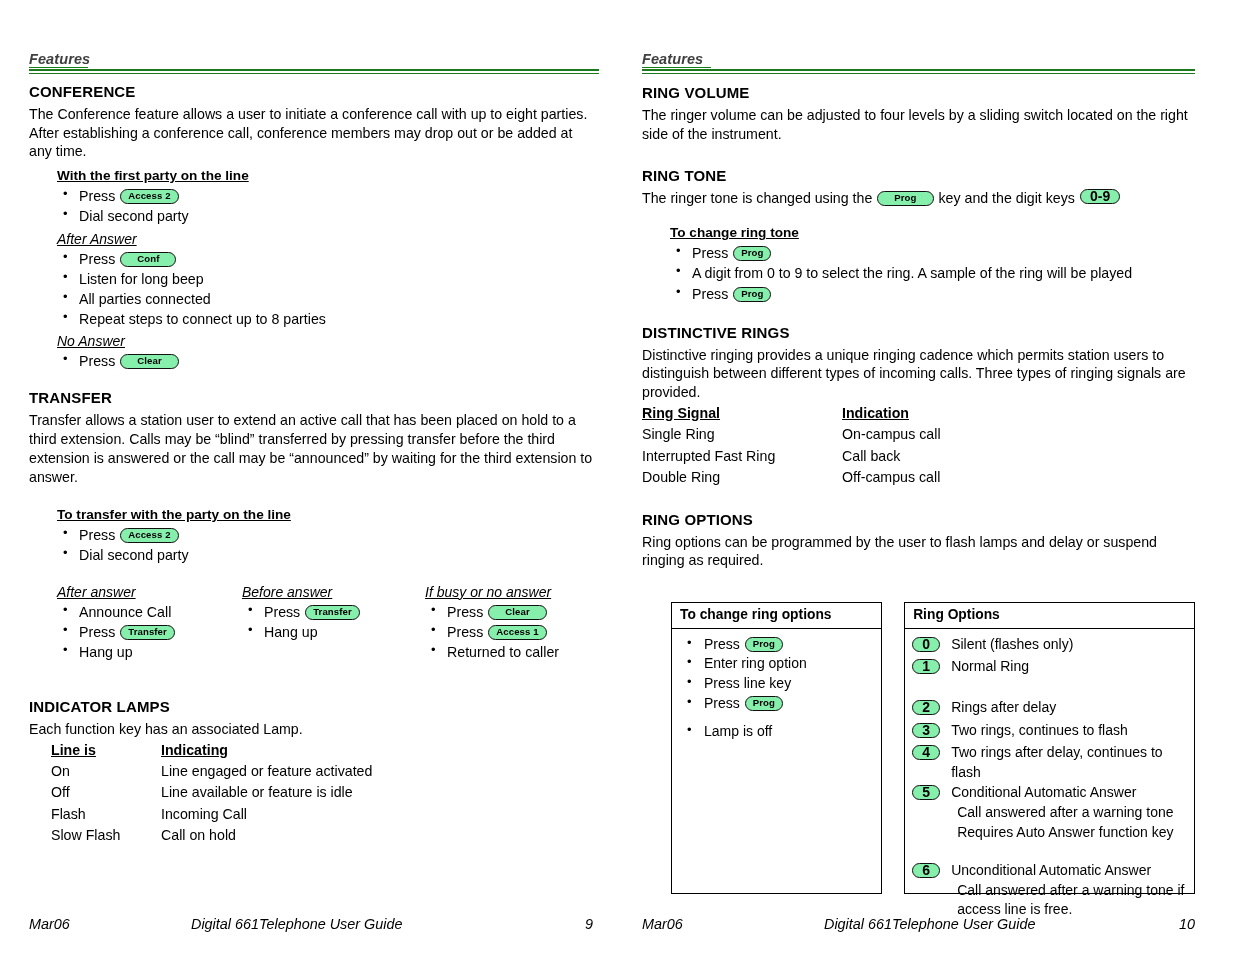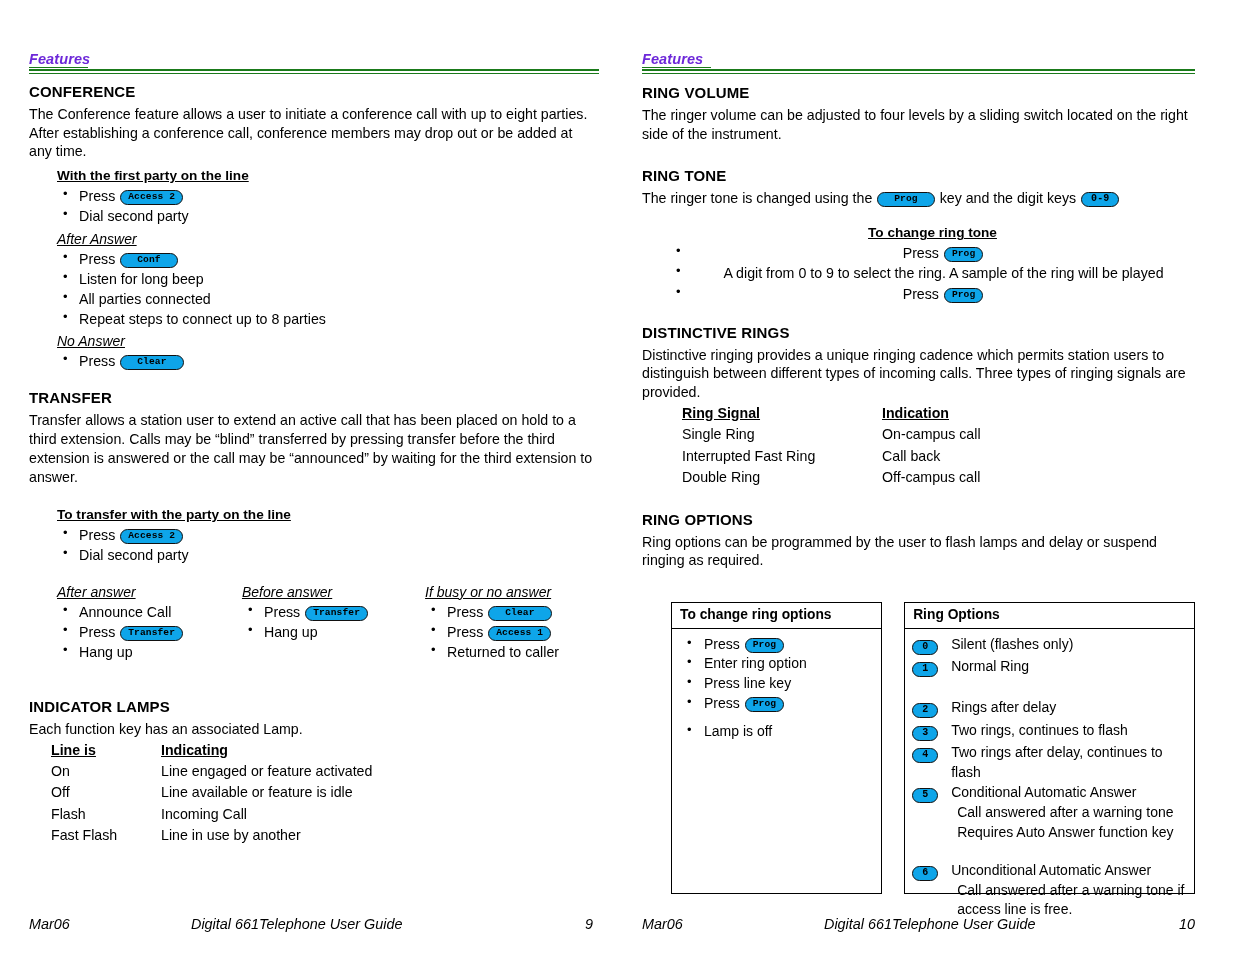--- a/index.html
+++ b/index.html
@@ -29,21 +29,21 @@
     width: 617px;
     padding: 50px 18px 0 29px;
   }
   .page-right {
     width: 618px;
     padding: 50px 40px 0 25px;
   }
 
   
   .feat-head {
-    color: #6d28d9;
+    color: #404040;
     font-weight: bold;
     font-style: italic;
     font-size: 14.5px;
     line-height: 1.1;
     letter-spacing: .1px;
     display: inline-block;
   }
   .head-wrap {
     position: relative;
     margin-bottom: 9px;
@@ -117,30 +117,29 @@
     border-radius: 9px;
     padding: 0 7px;
     font-size: 9.6px;
     font-weight: bold;
     line-height: 12.5px;
     height: 13px;
     vertical-align: 2px;
     margin: 0 1px;
     white-space: nowrap;
     letter-spacing: .1px;
-    background: #0ea5e9;
-    font-family: Liberation Mono, monospace;
+    background: #86efac;
   }
   .key.wide {
     padding: 0 16px;
     border-radius: 10px;
   }
   .key.num {
     padding: 0 9px;
-    font-size: 10px;
+    font-size: 14px;
     border-radius: 9px;
   }
 
   
   .minitab {
     margin-top: 2px;
     border-collapse: collapse;
   }
   .minitab td, .minitab th {
     font-size: 14.2px;
@@ -322,22 +321,22 @@
       </tr>
       <tr>
         <td class="c1">Off</td>
         <td>Line available or feature is idle</td>
       </tr>
       <tr>
         <td class="c1">Flash</td>
         <td>Incoming Call</td>
       </tr>
       <tr>
-        <td class="c1">Fast Flash</td>
-        <td>Line in use by another</td>
+        <td class="c1">Slow Flash</td>
+        <td>Call on hold</td>
       </tr>
     </tbody>
       </table>
 
     <div class="footer">
       <div class="f-date">Mar06</div>
       <div class="f-title">Digital 661Telephone User Guide</div>
       <div class="f-page">9</div>
     </div>
   </div>
@@ -355,35 +354,35 @@
 
     <div style="height:22px"></div>
     <h2 class="sect">RING TONE</h2>
     <p class="body">
       <span>The ringer tone is changed using the</span>
       <span class="key wide">Prog</span>
       <span>key and the digit keys</span>
       <span class="key num">0-9</span>
     </p>
 
-    <div class="indent1" style="margin-top:12px;text-align:center;">
+    <div class="indent1" style="margin-top:12px;">
       <span class="sub-h">To change ring tone</span>
       <ul class="bul">
         <li><span>Press</span>
           <span class="key">Prog</span></li>
         <li>A digit from 0 to 9 to select the ring.  A sample of the ring will be played</li>
         <li><span>Press</span>
           <span class="key">Prog</span></li>
       </ul>
     </div>
 
     <div style="height:20px"></div>
     <h2 class="sect">DISTINCTIVE RINGS</h2>
     <p class="body">Distinctive ringing provides a unique ringing cadence which permits station users to distinguish between different types of incoming calls.  Three types of ringing signals are provided.</p>
-    <table class="minitab" style="margin-left:40px;">
+    <table class="minitab" style="">
       <tbody>
           <tr>
         <th style="min-width:200px;">Ring Signal</th>
         <th>Indication</th>
       </tr>
       <tr>
         <td>Single Ring</td>
         <td>On-campus call</td>
       </tr>
       <tr>

